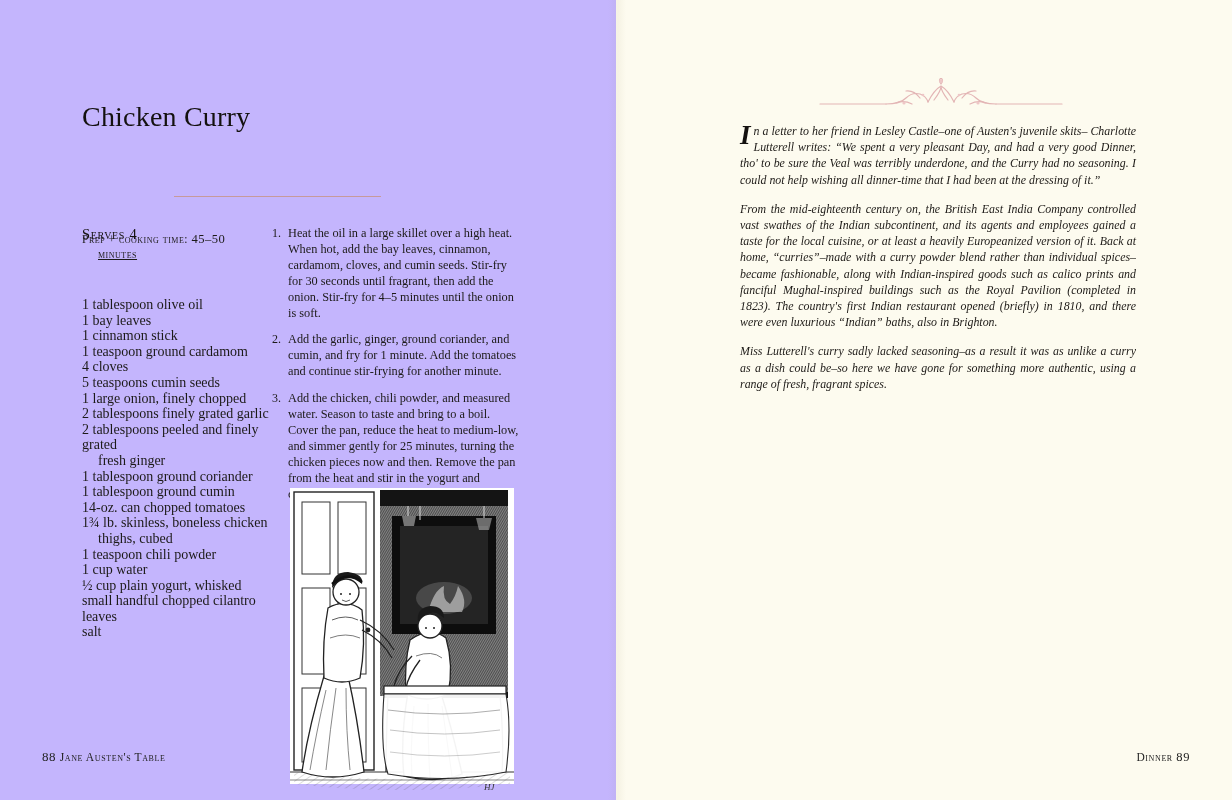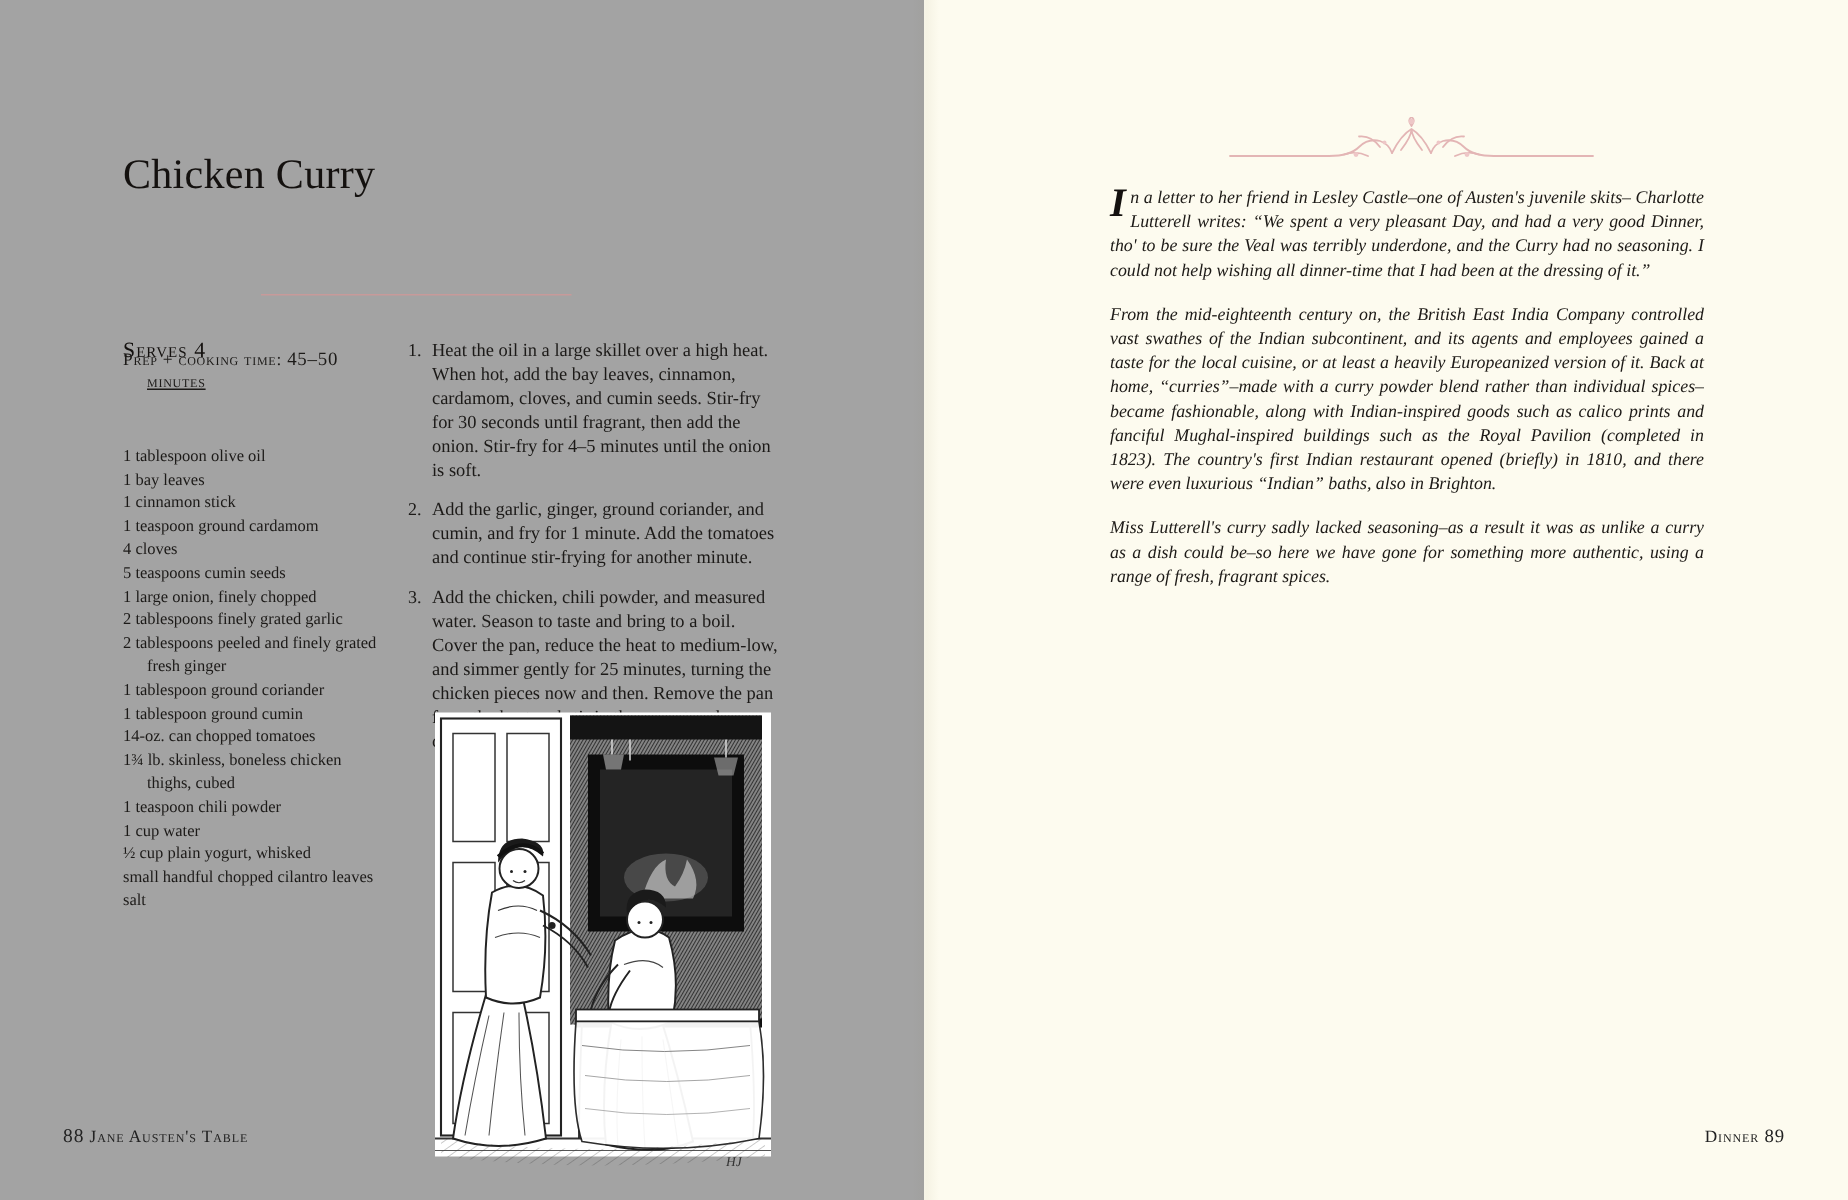--- a/index.html
+++ b/index.html
@@ -17,21 +17,21 @@
   .spread {
     position: relative;
     width: 1232px;
     height: 800px;
     display: flex;
   }
   .page-left {
     position: relative;
     width: 616px;
     height: 800px;
-    background: #a3a3a3;
+    background: #c4b5fd;
     box-sizing: border-box;
   }
   .page-right {
     position: relative;
     width: 616px;
     height: 800px;
     background: #fdfbef;
     box-sizing: border-box;
   }
   .gutter-shadow {
@@ -93,21 +93,21 @@
     line-height: 15px;
     color: #1c1a18;
   }
   .preptime .num { font-variant: normal; font-size: 12.6px; }
   .preptime .indent { display: block; padding-left: 16px; text-decoration: underline; }
   .ingredients {
     position: absolute;
     left: 82px;
     top: 297px;
     width: 190px;
-    font-size: 11px;
+    font-size: 14px;
     line-height: 15.6px;
     color: #1c1a18;
   }
   .ingredients div { margin-bottom: 0px; }
   .ingredients .cont { padding-left: 16px; display: block; }
 
   .steps {
     position: absolute;
     left: 272px;
     top: 226px;
@@ -124,21 +124,21 @@
     width: 16px;
     flex: 0 0 16px;
     font-size: 12px;
     color: #1c1a18;
   }
   .step-text { flex: 1; }
 
   .illustration {
     position: absolute;
     left: 288px;
-    top: 467px;
+    top: 480px;
     width: 228px;
     height: 320px;
     text-align: right;
   }
   .illustration svg { display: block; }
 
   .folio-left {
     position: absolute;
     left: 42px;
     bottom: 35px;

